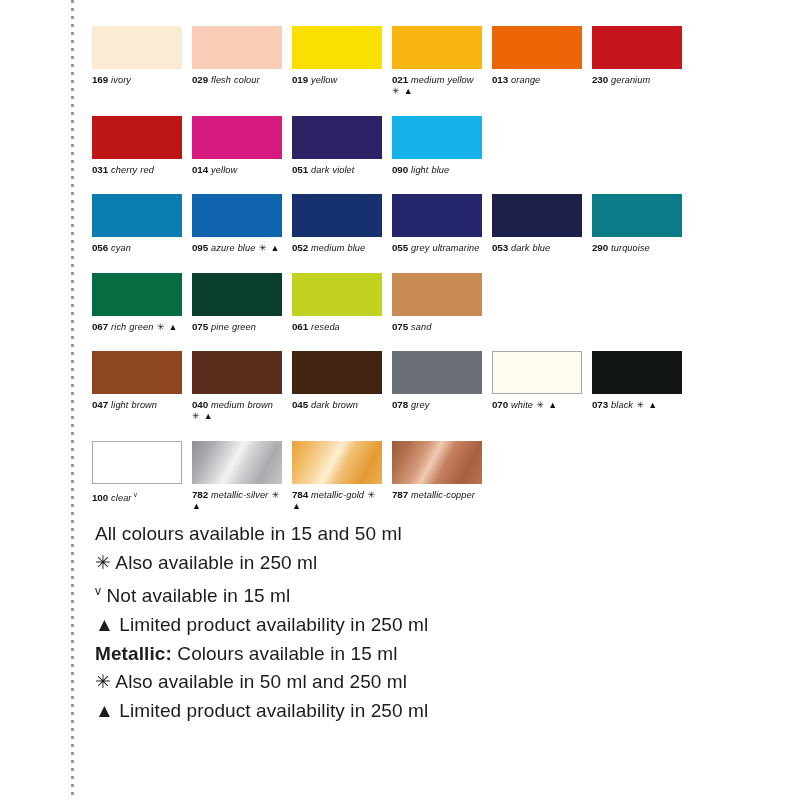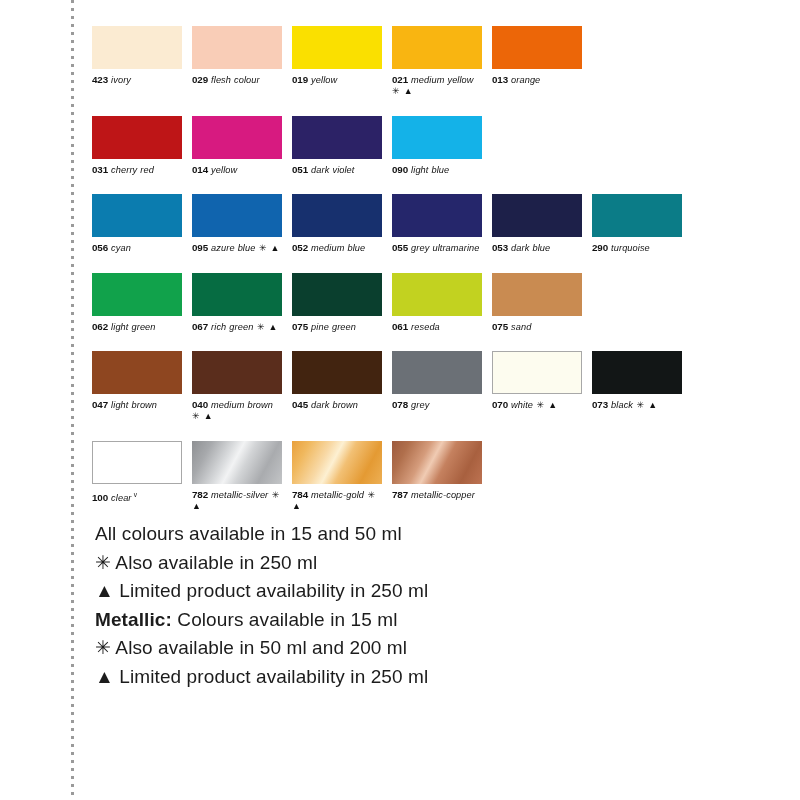--- a/index.html
+++ b/index.html
@@ -127,38 +127,42 @@
 <body>
 
 <div id="perforation"></div>
 
 <div id="sheet">
 
   <div id="swatch-grid">
       <div class="swatch-row">
         <div class="swatch-cell">
           <div class="swatch-chip" style="background: rgb(251, 235, 210);"></div>
-          <div class="swatch-caption"><span class="swatch-code">423</span> <span class="swatch-name">ivory</span></div>
+          <div class="swatch-caption"><span class="swatch-code">169</span> <span class="swatch-name">ivory</span></div>
         </div>
         <div class="swatch-cell">
           <div class="swatch-chip" style="background: rgb(249, 205, 183);"></div>
           <div class="swatch-caption"><span class="swatch-code">029</span> <span class="swatch-name">flesh colour</span></div>
         </div>
         <div class="swatch-cell">
           <div class="swatch-chip" style="background: rgb(250, 224, 0);"></div>
           <div class="swatch-caption"><span class="swatch-code">019</span> <span class="swatch-name">yellow</span></div>
         </div>
         <div class="swatch-cell">
           <div class="swatch-chip" style="background: rgb(249, 181, 17);"></div>
           <div class="swatch-caption"><span class="swatch-code">021</span> <span class="swatch-name">medium yellow</span><span class="mark"> ✳ ▲</span></div>
         </div>
         <div class="swatch-cell">
           <div class="swatch-chip" style="background: rgb(236, 102, 8);"></div>
           <div class="swatch-caption"><span class="swatch-code">013</span> <span class="swatch-name">orange</span></div>
         </div>
+        <div class="swatch-cell">
+          <div class="swatch-chip" style="background: rgb(196, 22, 28);"></div>
+          <div class="swatch-caption"><span class="swatch-code">230</span> <span class="swatch-name">geranium</span></div>
+        </div>
       </div>
       <div class="swatch-row">
         <div class="swatch-cell">
           <div class="swatch-chip" style="background: rgb(190, 21, 23);"></div>
           <div class="swatch-caption"><span class="swatch-code">031</span> <span class="swatch-name">cherry red</span></div>
         </div>
         <div class="swatch-cell">
           <div class="swatch-chip" style="background: rgb(215, 26, 128);"></div>
           <div class="swatch-caption"><span class="swatch-code">014</span> <span class="swatch-name">yellow</span></div>
         </div>
@@ -191,24 +195,20 @@
         <div class="swatch-cell">
           <div class="swatch-chip" style="background: rgb(29, 32, 73);"></div>
           <div class="swatch-caption"><span class="swatch-code">053</span> <span class="swatch-name">dark blue</span></div>
         </div>
         <div class="swatch-cell">
           <div class="swatch-chip" style="background: rgb(11, 124, 135);"></div>
           <div class="swatch-caption"><span class="swatch-code">290</span> <span class="swatch-name">turquoise</span></div>
         </div>
       </div>
       <div class="swatch-row">
-        <div class="swatch-cell">
-          <div class="swatch-chip" style="background: rgb(17, 162, 75);"></div>
-          <div class="swatch-caption"><span class="swatch-code">062</span> <span class="swatch-name">light green</span></div>
-        </div>
         <div class="swatch-cell">
           <div class="swatch-chip" style="background: rgb(6, 108, 66);"></div>
           <div class="swatch-caption"><span class="swatch-code">067</span> <span class="swatch-name">rich green</span><span class="mark"> ✳ ▲</span></div>
         </div>
         <div class="swatch-cell">
           <div class="swatch-chip" style="background: rgb(10, 63, 46);"></div>
           <div class="swatch-caption"><span class="swatch-code">075</span> <span class="swatch-name">pine green</span></div>
         </div>
         <div class="swatch-cell">
           <div class="swatch-chip" style="background: rgb(194, 210, 32);"></div>
@@ -261,19 +261,20 @@
         <div class="swatch-cell">
           <div class="swatch-chip" style="background: linear-gradient(118deg, rgb(157, 91, 62) 0%, rgb(176, 111, 76) 16%, rgb(213, 156, 124) 35%, rgb(240, 203, 179) 45%, rgb(197, 129, 95) 58%, rgb(168, 96, 63) 80%, rgb(189, 115, 82) 100%);"></div>
           <div class="swatch-caption"><span class="swatch-code">787</span> <span class="swatch-name">metallic-copper</span></div>
         </div>
       </div>
     </div>
 
   <div id="legend">
       <div class="legend-line"><span>All colours available in 15 and 50 ml</span></div>
       <div class="legend-line"><span class="sym">✳ </span><span>Also available in 250 ml</span></div>
+      <div class="legend-line"><span class="sym-sup">v</span> <span>Not available in 15 ml</span></div>
       <div class="legend-line"><span class="sym">▲ </span><span>Limited product availability in 250 ml</span></div>
       <div class="legend-line"><span class="lead">Metallic: </span><span>Colours available in 15 ml</span></div>
-      <div class="legend-line"><span class="sym">✳ </span><span>Also available in 50 ml and 200 ml</span></div>
+      <div class="legend-line"><span class="sym">✳ </span><span>Also available in 50 ml and 250 ml</span></div>
       <div class="legend-line"><span class="sym">▲ </span><span>Limited product availability in 250 ml</span></div>
     </div>
 
 </div>
 
 </body></html>

